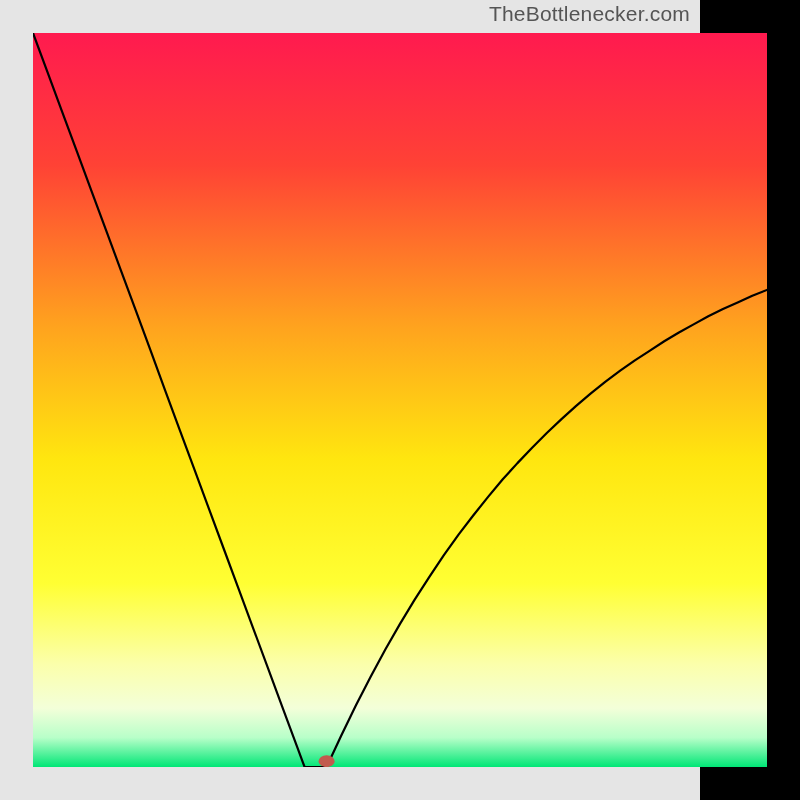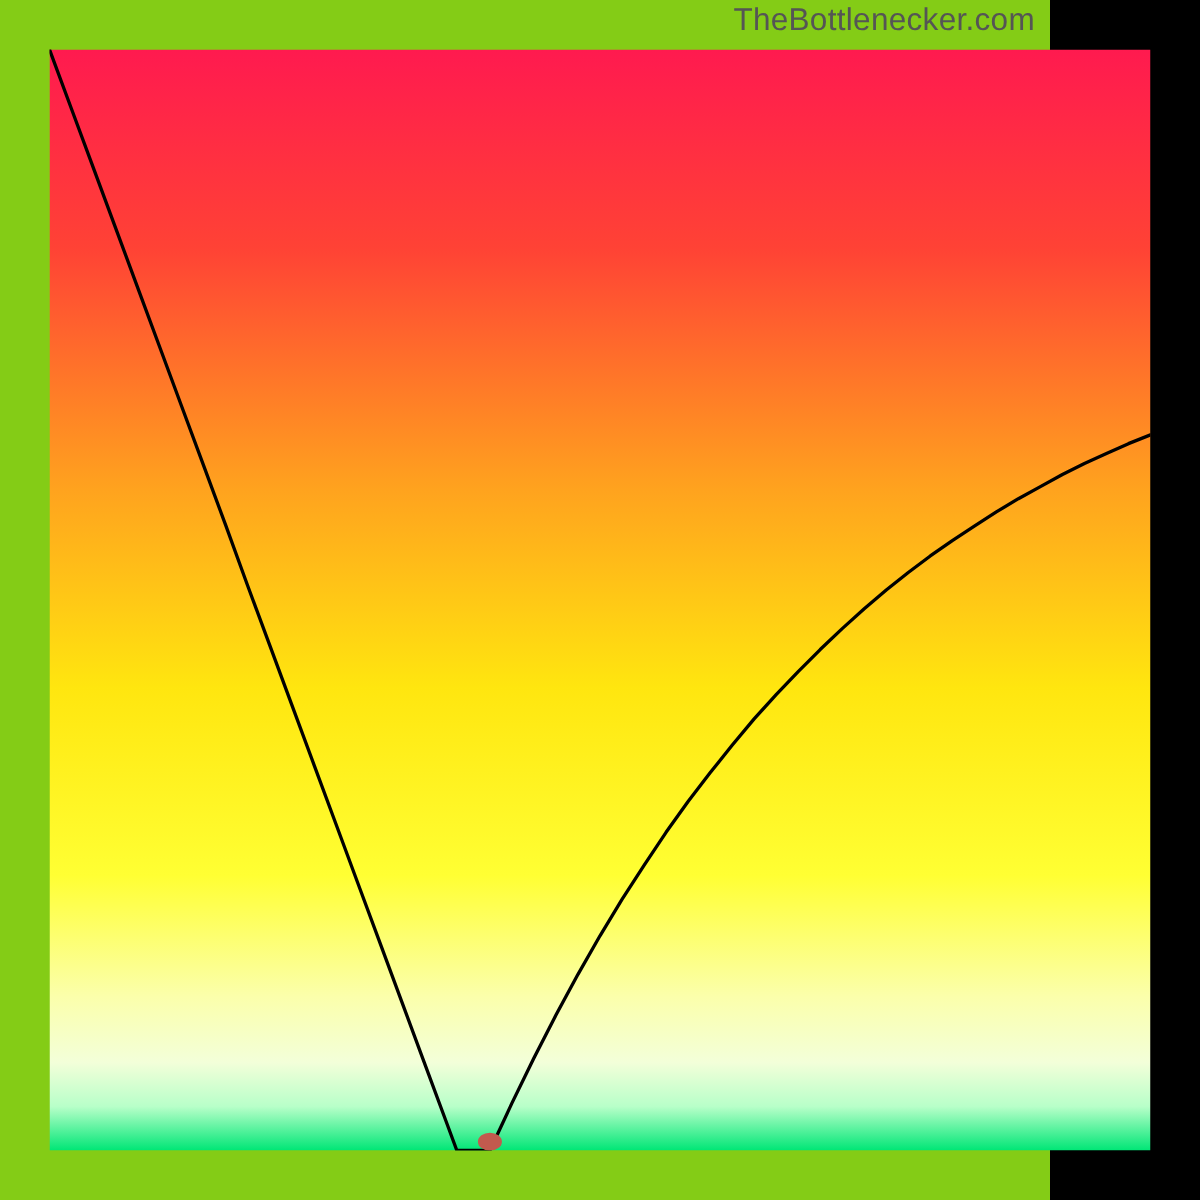--- a/index.html
+++ b/index.html
@@ -10,21 +10,21 @@
     overflow: hidden;
     background: #000;
     font-family: Arial, Helvetica, sans-serif;
   }
   .frame {
     position: absolute;
     left: 0;
     top: 0;
     width: 700px;
     height: 800px;
-    background: #84cc16;
+    background: #e5e5e5;
   }
   .watermark {
     position: absolute;
     top: 2px;
     right: 10px;
     color: #555;
     font-size: 21px;
     font-weight: 500;
     letter-spacing: 0.2px;
     z-index: 5;

